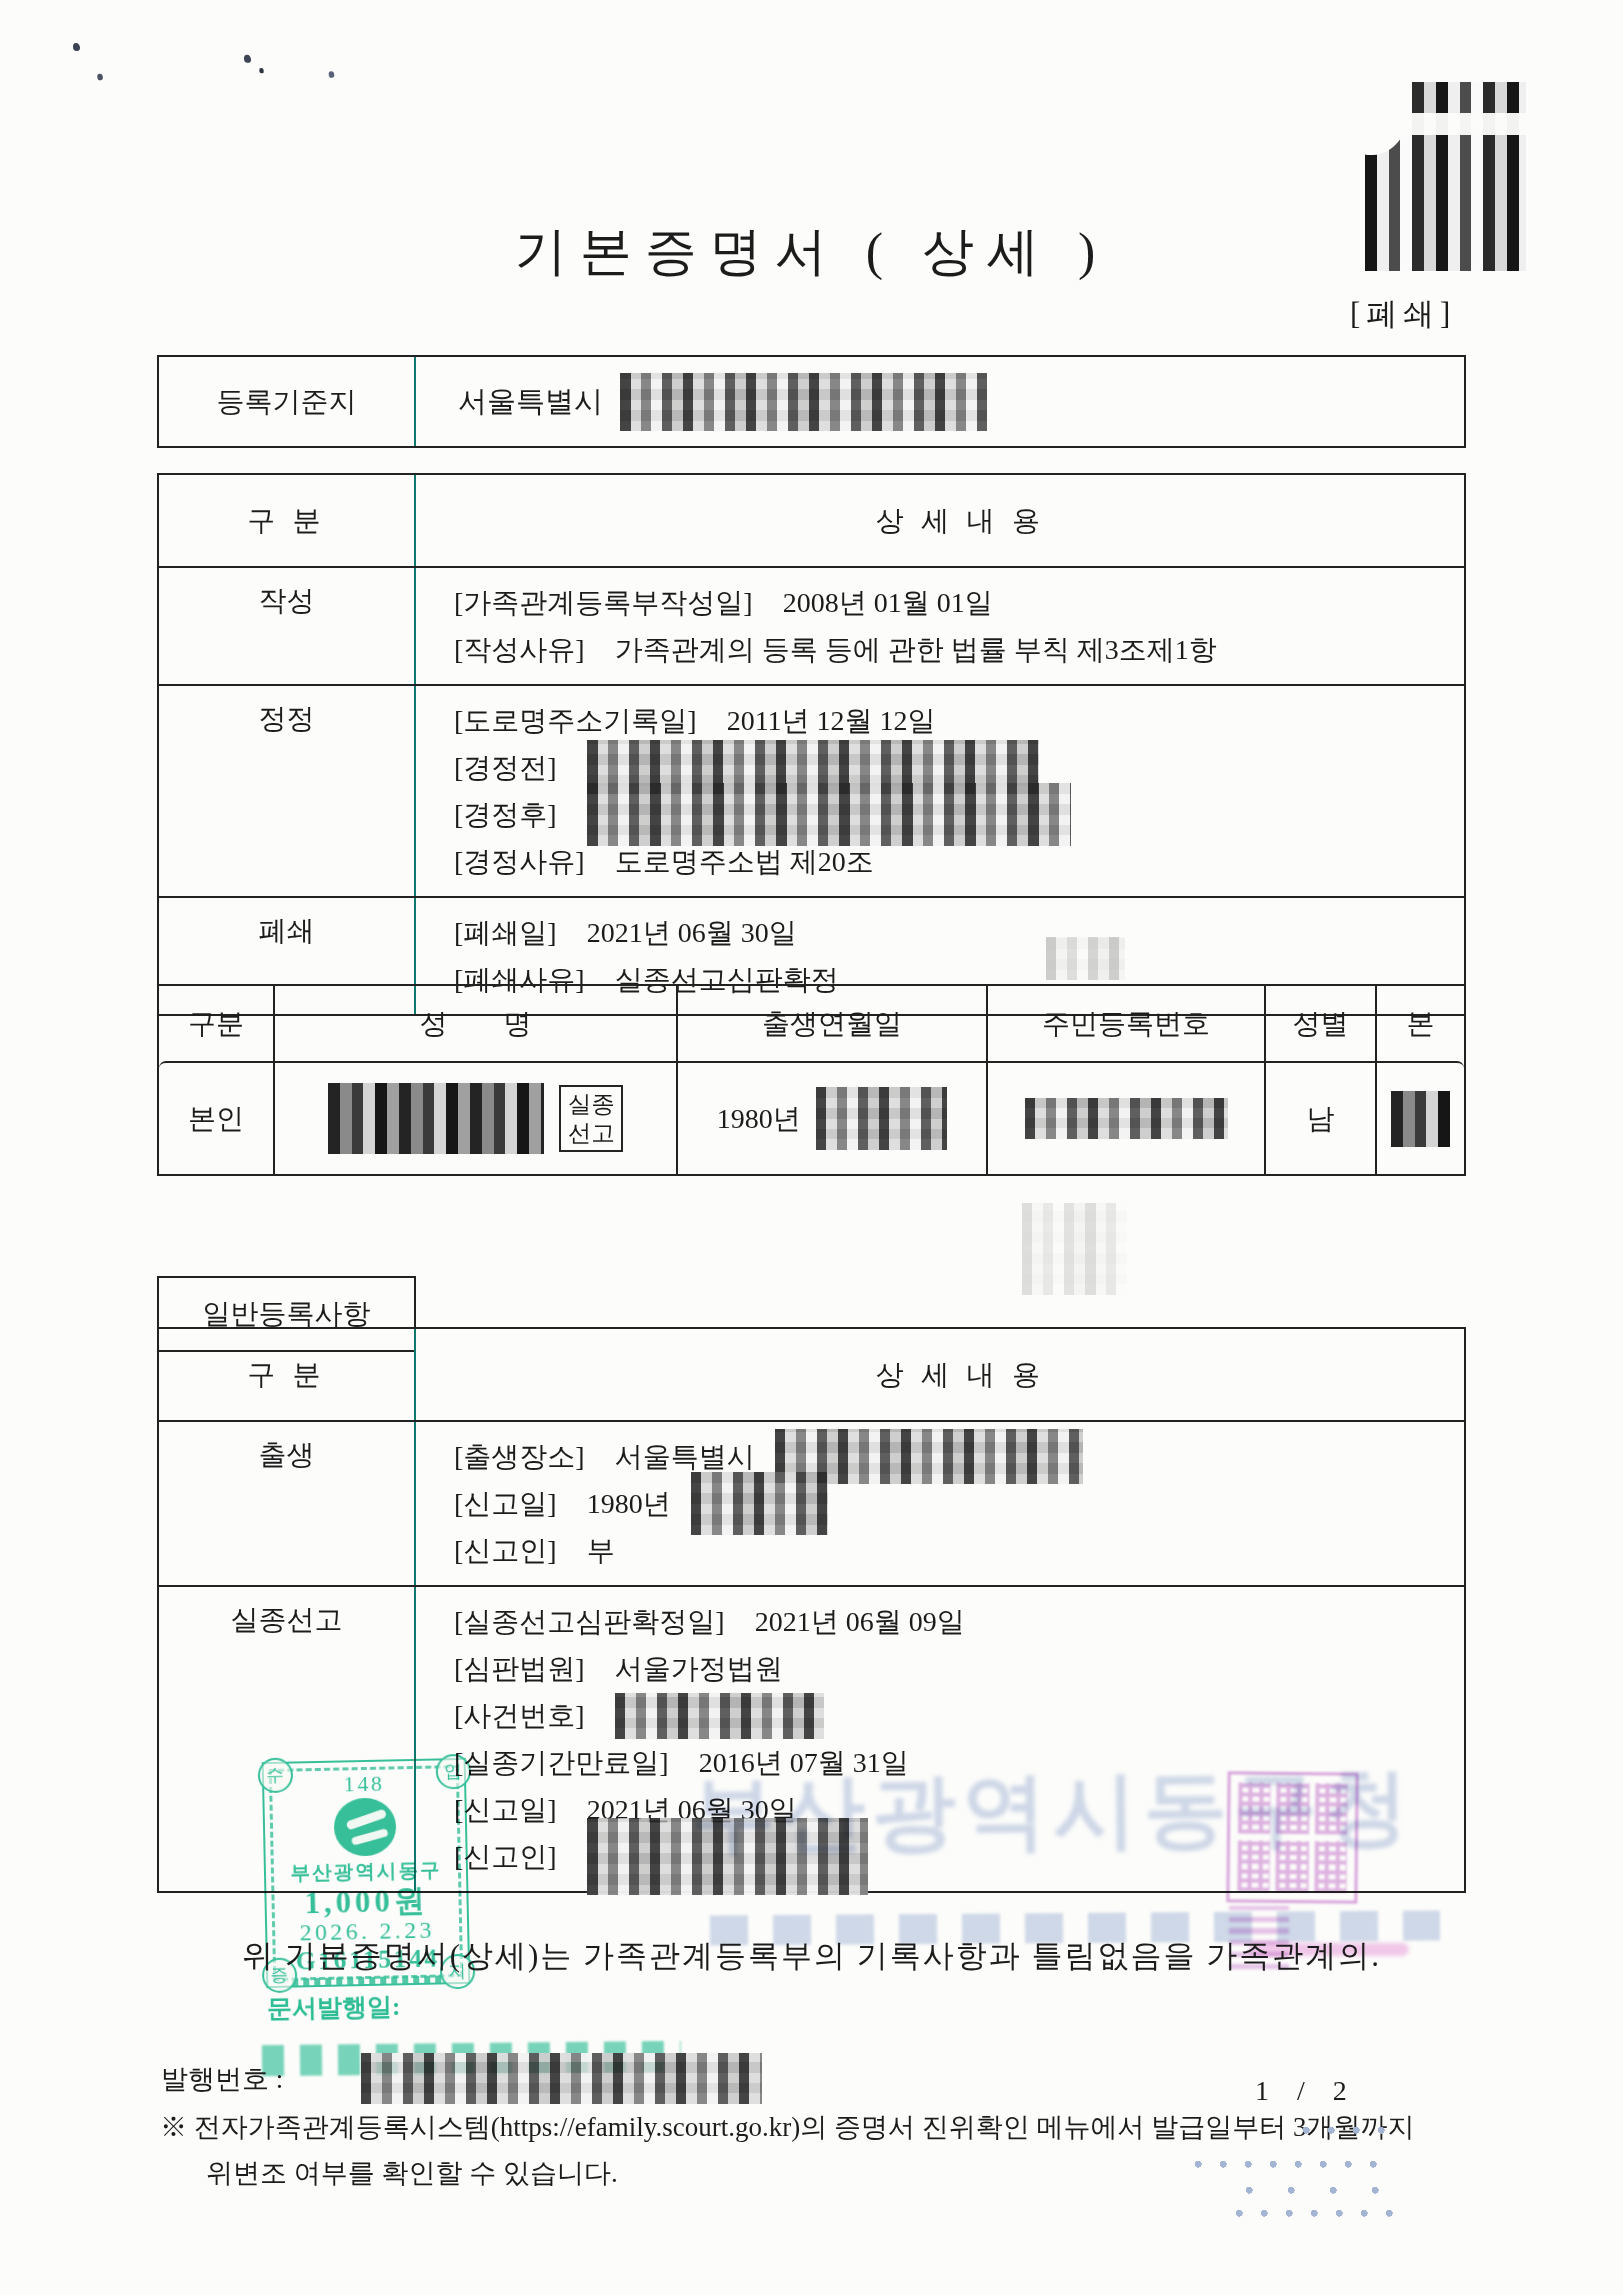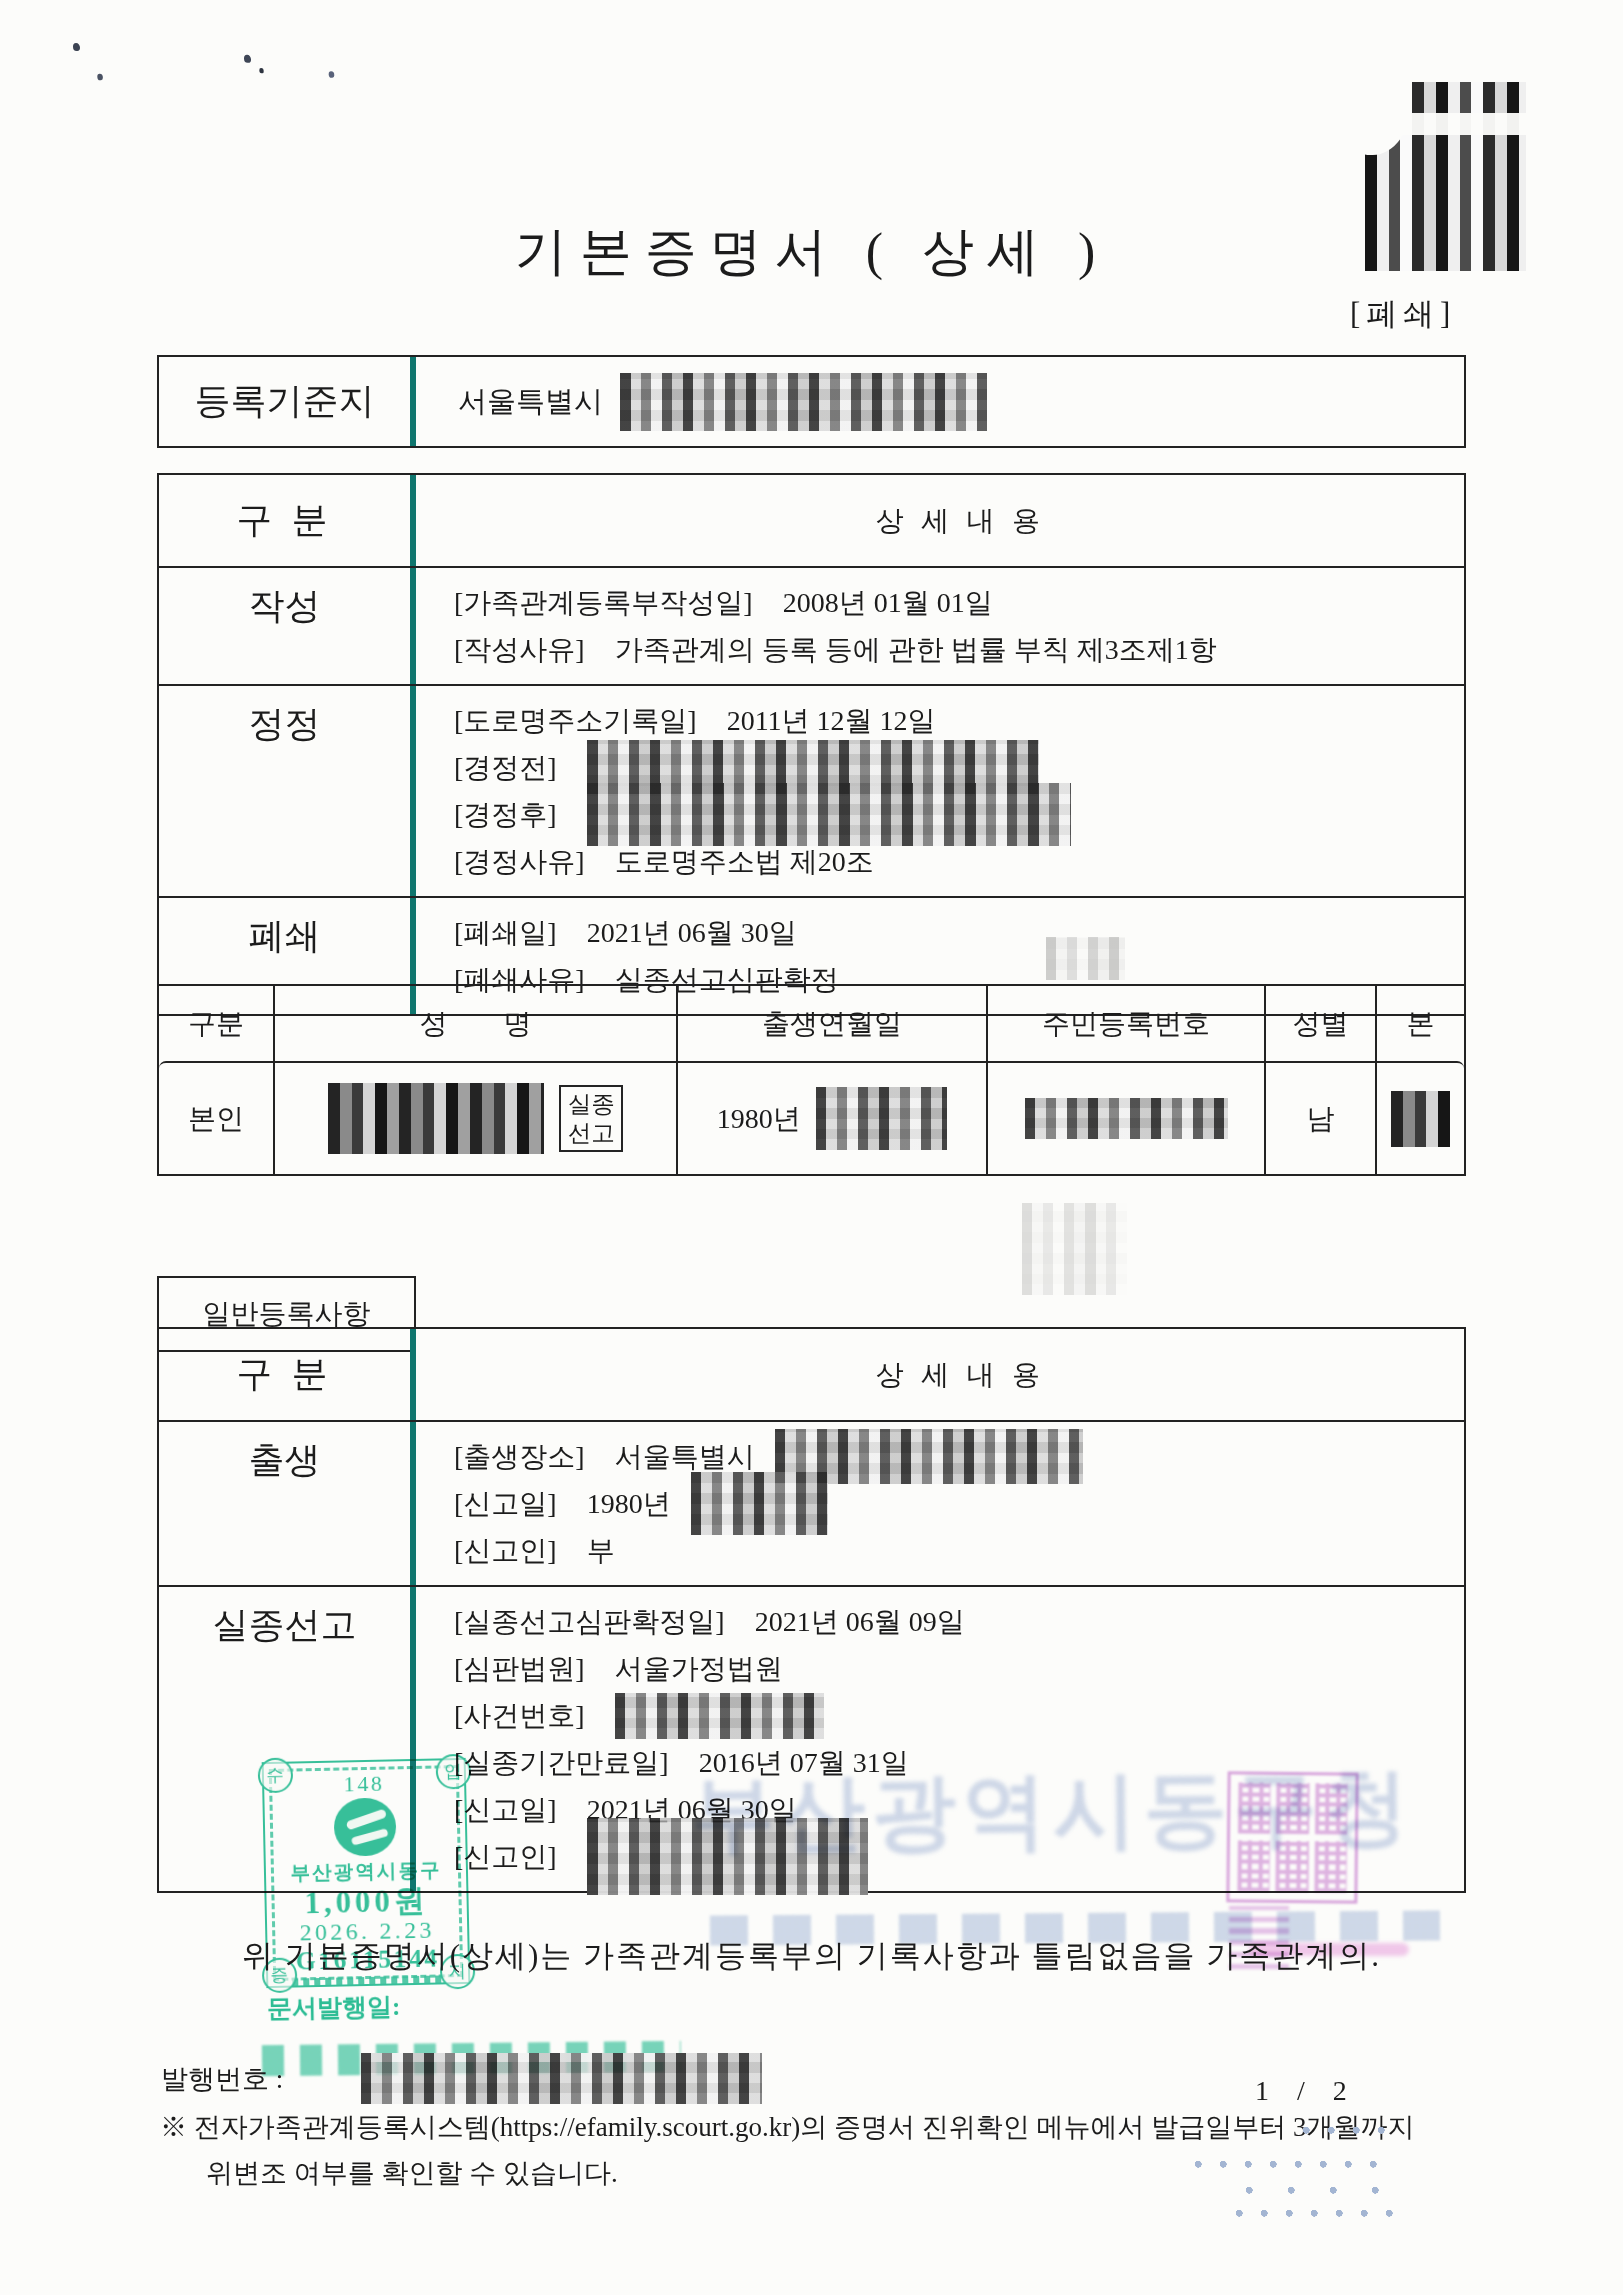--- a/index.html
+++ b/index.html
@@ -6,22 +6,22 @@
   .page{
     position:relative;width:1623px;height:2295px;background:#fcfcfa;
     font-family:"Liberation Serif","DejaVu Serif",serif;color:#1c1c1c;
     overflow:hidden;margin:0 auto;
   }
   .abs{position:absolute;}
   
   .tbl{position:absolute;left:157px;width:1309px;border:2px solid #222;box-sizing:border-box;}
   .trow{display:flex;border-top:2px solid #222;}
   .trow:first-child{border-top:none;}
-  .cat{flex:0 0 257px;width:257px;border-right:6px solid #0f766e;display:flex;justify-content:center;
-       font-size:36px;box-sizing:border-box;}
+  .cat{flex:0 0 257px;width:257px;border-right:2px solid #0f766e;display:flex;justify-content:center;
+       font-size:28px;box-sizing:border-box;}
   .cat.vcenter{align-items:center;}
   .cat.vtop{align-items:flex-start;padding-top:14.4px;}
   .dethead{flex:1;display:flex;align-items:center;justify-content:center;font-size:28px;letter-spacing:5.2px;margin-left:41px;}
   .det{flex:1;padding:11px 0;}
   .dline{display:flex;align-items:center;height:47px;padding-left:38px;font-size:28px;gap:30px;white-space:nowrap;overflow:visible;}
   .hrow{height:91px;}
   
   .px{flex:0 0 auto;
     background-image:
       repeating-linear-gradient(90deg, rgba(35,35,35,.85) 0 10.5px, rgba(205,205,205,.65) 10.5px 21px,

